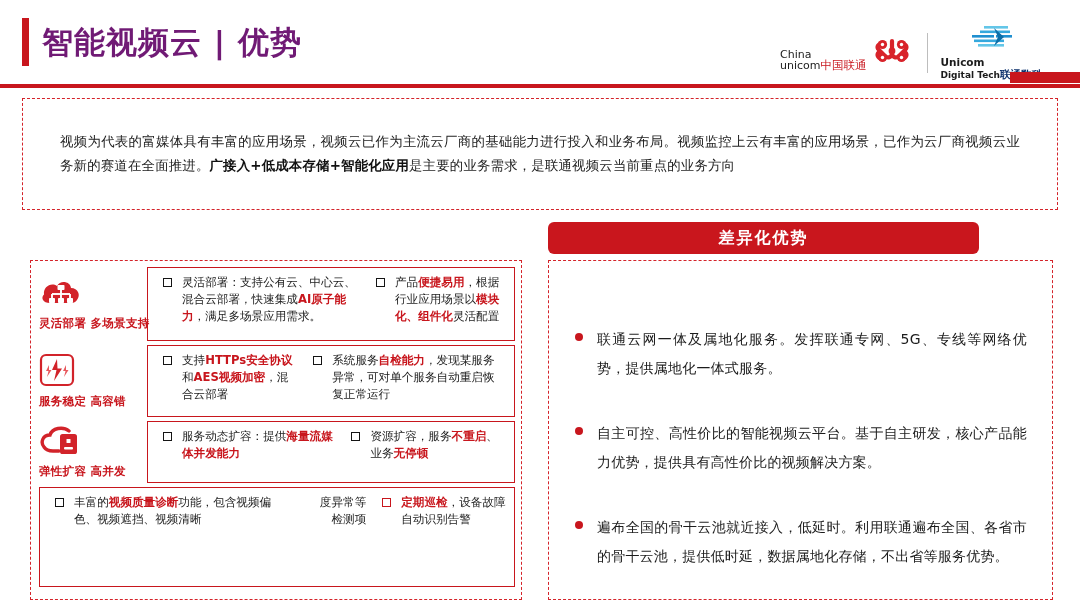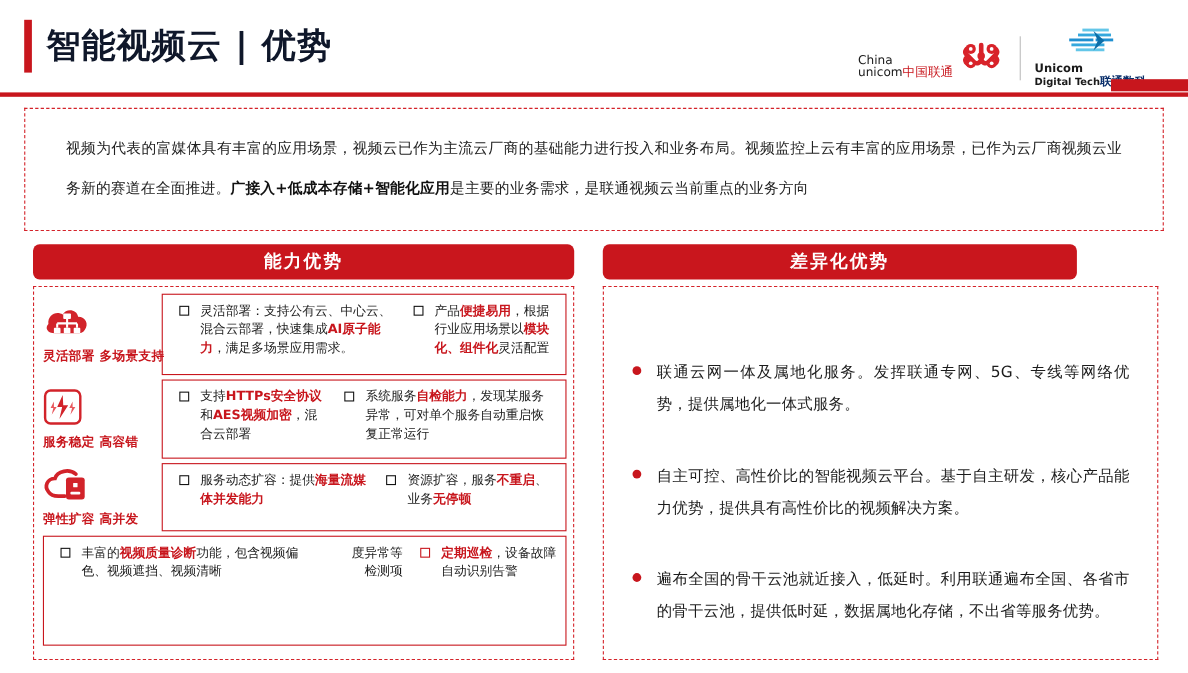--- a/index.html
+++ b/index.html
@@ -35,21 +35,21 @@
     height: 48px;
     background: #c8161d;
   }
 
   .page-title {
     position: absolute;
     left: 42px;
     top: 20px;
     font-size: 31px;
     font-weight: bold;
-    color: #0f172a;
+    color: #701a75;
     letter-spacing: 1px;
     line-height: 44px;
     white-space: nowrap;
   }
 
   .header-rule {
     position: absolute;
     left: 0;
     top: 84px;
     width: 1080px;
@@ -124,21 +124,21 @@
     border: 1.6px dashed #d4232a;
     background: #ffffff;
     display: flex;
     align-items: center;
     justify-content: center;
   }
 
   .intro-text {
     width: 960px;
     font-size: 13.4px;
-    line-height: 36px;
+    line-height: 24px;
     color: #222222;
     text-align: justify;
     letter-spacing: 0.2px;
   }
   .intro-text b { font-weight: bold; color: #111111; }
 
   
   .col-head {
     position: absolute;
     height: 32px;
@@ -339,21 +339,20 @@
     <div class="header-rule-accent"></div>
     <div class="header-rule"></div>
   </div>
 
   <div class="intro-box">
     <div class="intro-text">
       <span>视频为代表的富媒体具有丰富的应用场景，视频云已作为主流云厂商的基础能力进行投入和业务布局。视频监控上云有丰富的应用场景，已作为云厂商视频云业务新的赛道在全面推进。</span><b>广接入+低成本存储+智能化应用</b><span>是主要的业务需求，是联通视频云当前重点的业务方向</span>
     </div>
   </div>
 
-  <div class="col-head col-head-left">能力优势</div>
   <div class="col-head col-head-right">差异化优势</div>
 
   <div class="panel panel-left">
 
     <div class="cap-row cap-row-0">
       <div class="cap-icon-wrap">
         <span class="cap-icon-svg">
           <svg width="44" height="32" viewBox="0 0 44 32">
             <path d="M11 26 C4 26 1.5 21 5 17.5 C4 10 12 5 18 9 C21 3 31 4 32 11 C39 11 42 18 38 23 C36.5 25.5 34 26 31 26 Z" fill="#d2232a"></path>
             <g stroke="#ffffff" stroke-width="1.9" fill="none">

